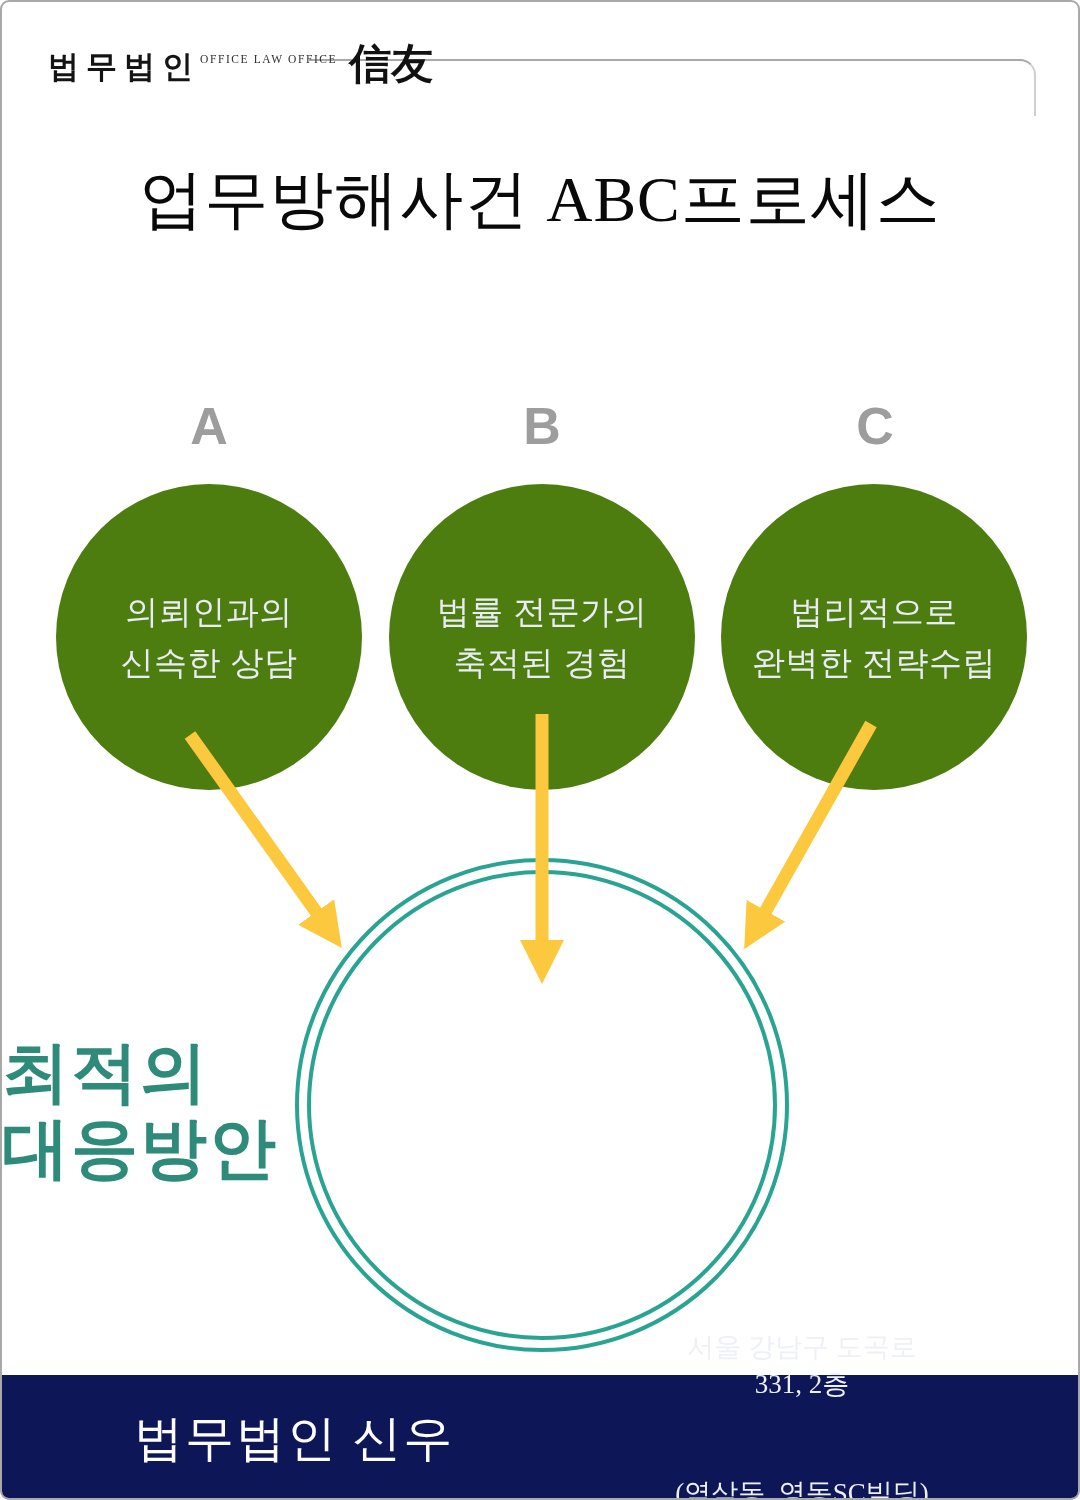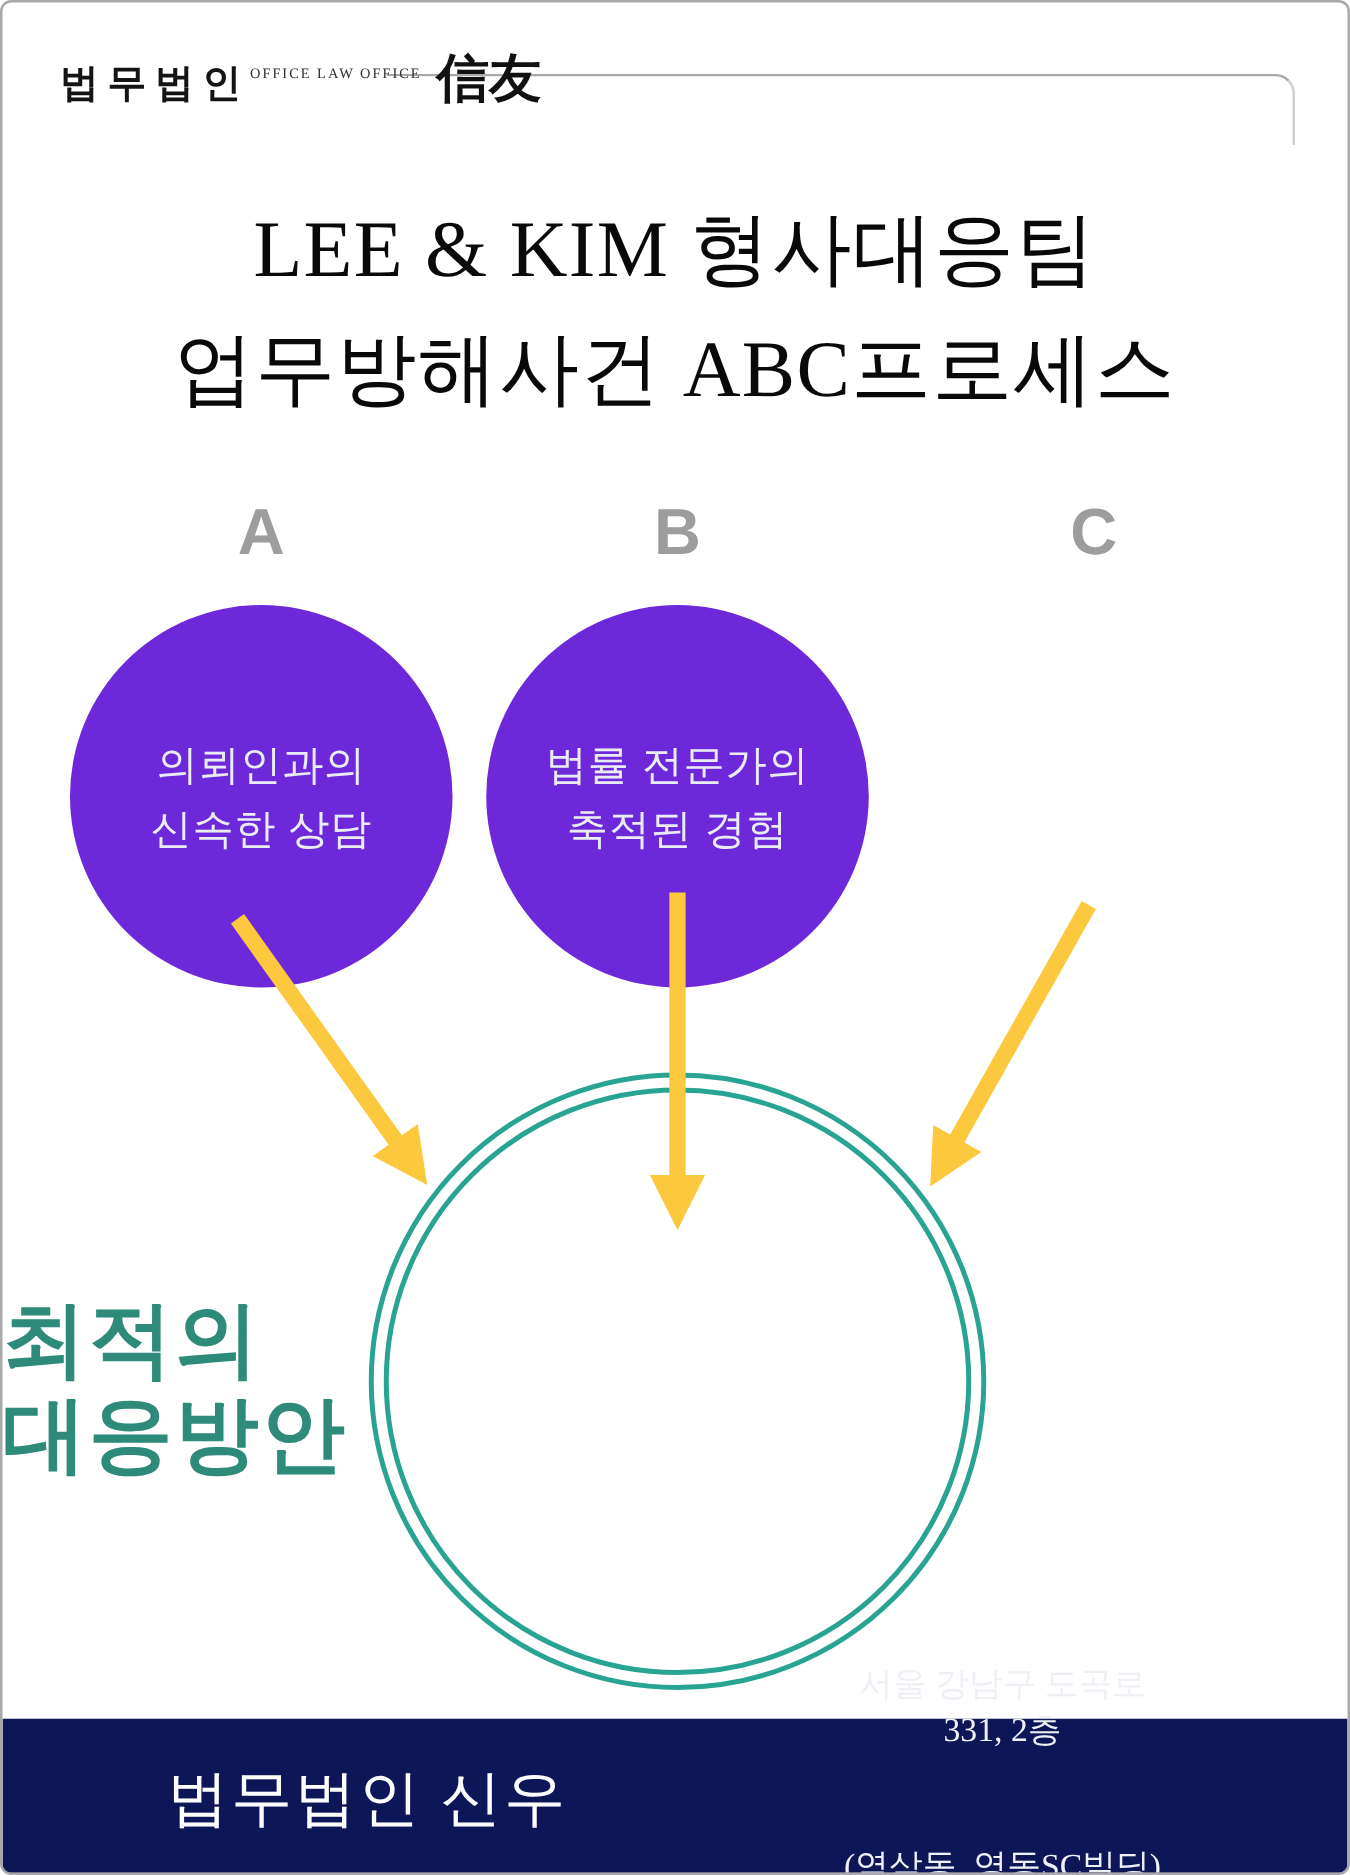--- a/index.html
+++ b/index.html
@@ -45,21 +45,21 @@
     position:absolute; top:398px; transform:translateX(-50%);
     font-size:52px; font-weight:700; color:#9d9d9d; line-height:1;
   }
   .step-label.a{ left:207px; }
   .step-label.b{ left:540px; }
   .step-label.c{ left:873px; }
 
   
   .step-circle{
     position:absolute; top:482px; width:306px; height:306px;
-    background:#6d28d9; border-radius:50%;
+    background:#4d7c0f; border-radius:50%;
     display:flex; flex-direction:column; align-items:center; justify-content:center;
     text-align:center; color:#e9ecf5;
     font-size:33px; font-weight:300; line-height:1.55; letter-spacing:.5px;
   }
   .step-circle.a{ left:54px; }
   .step-circle.b{ left:387px; }
   .step-circle.c{ left:719px; }
 
   
   .overlay{ position:absolute; inset:0; width:1080px; height:1500px; pointer-events:none; }
@@ -97,35 +97,38 @@
 
   <div class="logo">
     <div class="logo-text">
       <div class="logo-kr">법무법인</div>
       <div class="logo-en">OFFICE LAW OFFICE</div>
     </div>
     <div class="logo-hanja">信友</div>
   </div>
 
   <h1 class="title">
-    <span>LEE &amp; KIM 형사대응팀</span>
     <span>업무방해사건 ABC프로세스</span>
   </h1>
 
   <div class="step-label a">A</div>
   <div class="step-label b">B</div>
   <div class="step-label c">C</div>
 
   <div class="step-circle a">
     <span>의뢰인과의</span>
     <span>신속한 상담</span>
   </div>
   <div class="step-circle b">
     <span>법률 전문가의</span>
     <span>축적된 경험</span>
+  </div>
+  <div class="step-circle c">
+    <span>법리적으로</span>
+    <span>완벽한 전략수립</span>
   </div>
 
   <svg class="overlay" viewBox="0 0 1080 1500">
     <defs>
       <marker id="ah" viewBox="0 0 10 10" refX="5" refY="5" markerWidth="3.4" markerHeight="3.4" orient="auto">
         <path d="M0,0 L10,5 L0,10 Z" fill="#fbc83e"></path>
       </marker>
     </defs>
     <circle cx="540" cy="1103" r="245" fill="none" stroke="#2aa492" stroke-width="4"></circle>
     <circle cx="540" cy="1103" r="233" fill="none" stroke="#2aa492" stroke-width="4"></circle>

